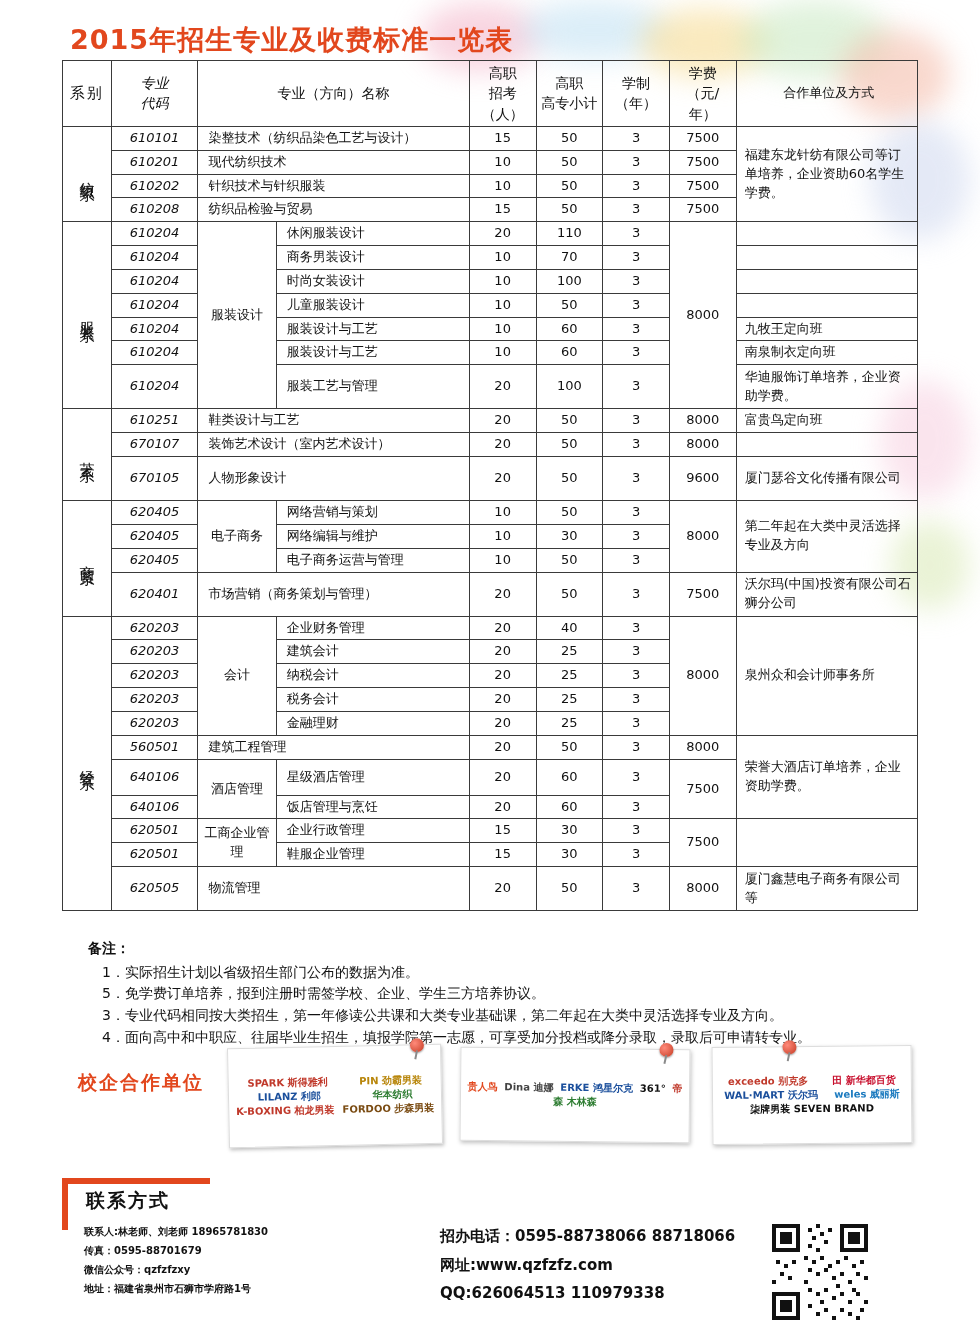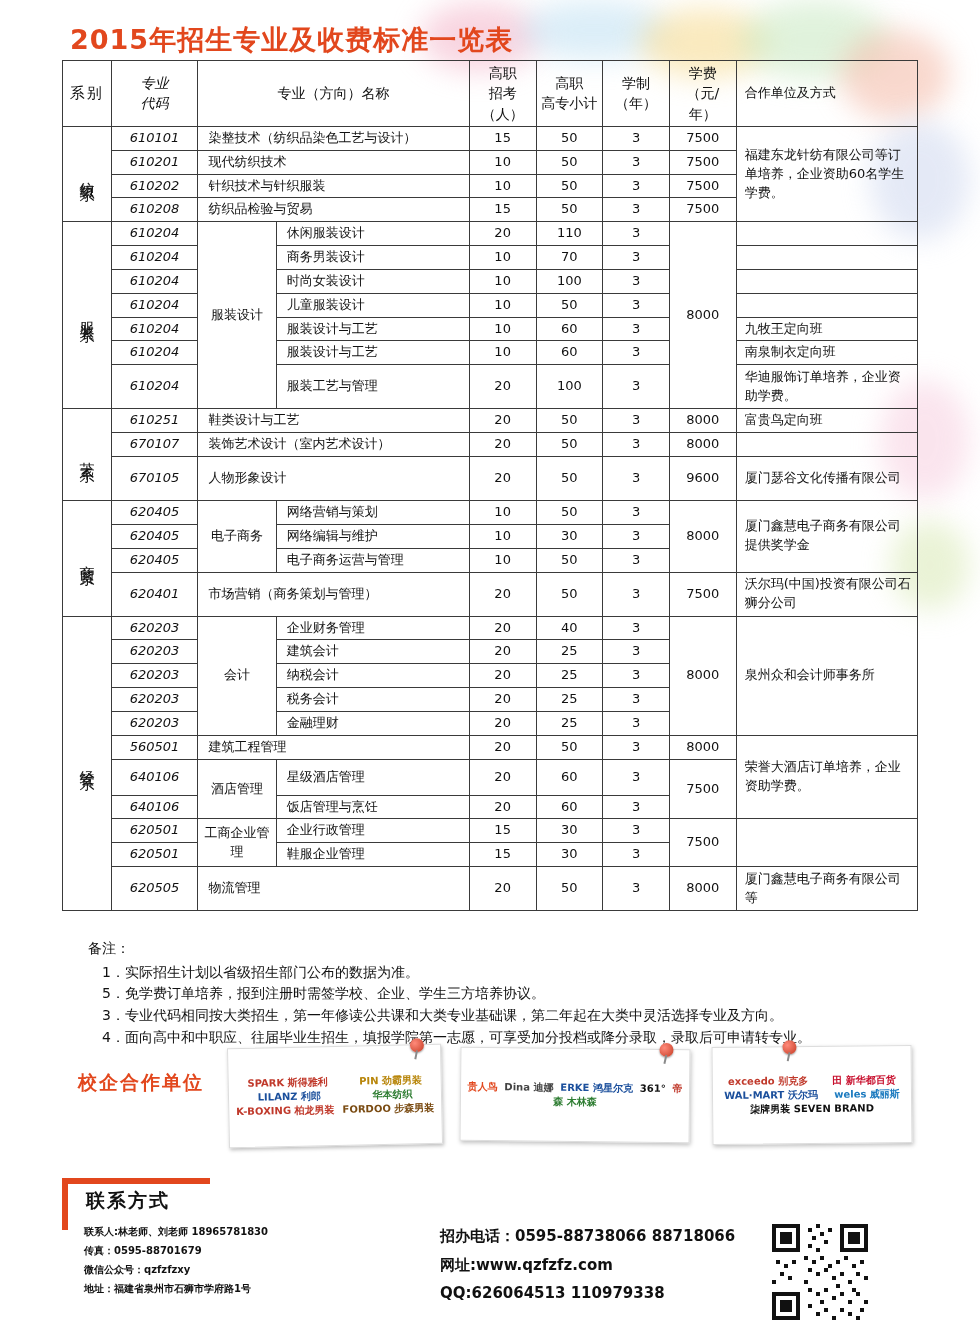--- a/index.html
+++ b/index.html
@@ -61,21 +61,21 @@
     letter-spacing:3px;
     display:inline-block;
     line-height:1.1;
   }
   .hdr2{font-size:13px;line-height:1.25;}
 
   .notes{
     position:absolute;left:88px;top:938px;
     font-size:14px;line-height:1.55;
   }
-  .notes .nt{font-weight:normal;}
+  .notes .nt{font-weight:bold;}
   .notes ol{margin:2px 13px 0 0;padding-left:0;list-style:none;}
   .notes li{margin:0;padding-left:14px;}
 
   .partners-title{
     position:absolute;left:78px;top:1070px;
     font-size:19px;font-weight:bold;color:#e2471d;letter-spacing:2px;
   }
   .logo-card{
     position:absolute;background:#fff;border:1px solid #ddd;
     box-shadow:1px 2px 4px rgba(0,0,0,.25);
@@ -134,21 +134,21 @@
           <span>高专小计</span>
         </td>
         <td class="num hdr2">
           <span>学制</span><br>
           <span>（年）</span>
         </td>
         <td class="num hdr2">
           <span>学费</span><br>
           <span>（元/年）</span>
         </td>
-        <td class="partner" style="text-align:left">合作单位及方式</td>
+        <td class="partner" style="text-align:center">合作单位及方式</td>
       </tr>
     </thead>
     <tbody>
 
       <tr>
         <td class="dept" rowspan="4"><span class="vert">纺织系</span></td>
         <td class="code">610101</td>
         <td class="name" colspan="2">染整技术（纺织品染色工艺与设计）</td>
         <td class="num">15</td>
         <td class="num">50</td>
@@ -272,21 +272,21 @@
 
       <tr>
         <td class="dept" rowspan="4"><span class="vert">商贸系</span></td>
         <td class="code">620405</td>
         <td class="grp" rowspan="3">电子商务</td>
         <td class="subname">网络营销与策划</td>
         <td class="num">10</td>
         <td class="num">50</td>
         <td class="num">3</td>
         <td class="num" rowspan="3">8000</td>
-        <td class="partner" rowspan="3">厦门鑫慧电子商务有限公司提供奖学金</td>
+        <td class="partner" rowspan="3">第二年起在大类中灵活选择专业及方向</td>
       </tr>
       <tr>
         <td class="code">620405</td>
         <td class="subname">网络编辑与维护</td>
         <td class="num">10</td>
         <td class="num">30</td>
         <td class="num">3</td>
       </tr>
       <tr>
         <td class="code">620405</td>

